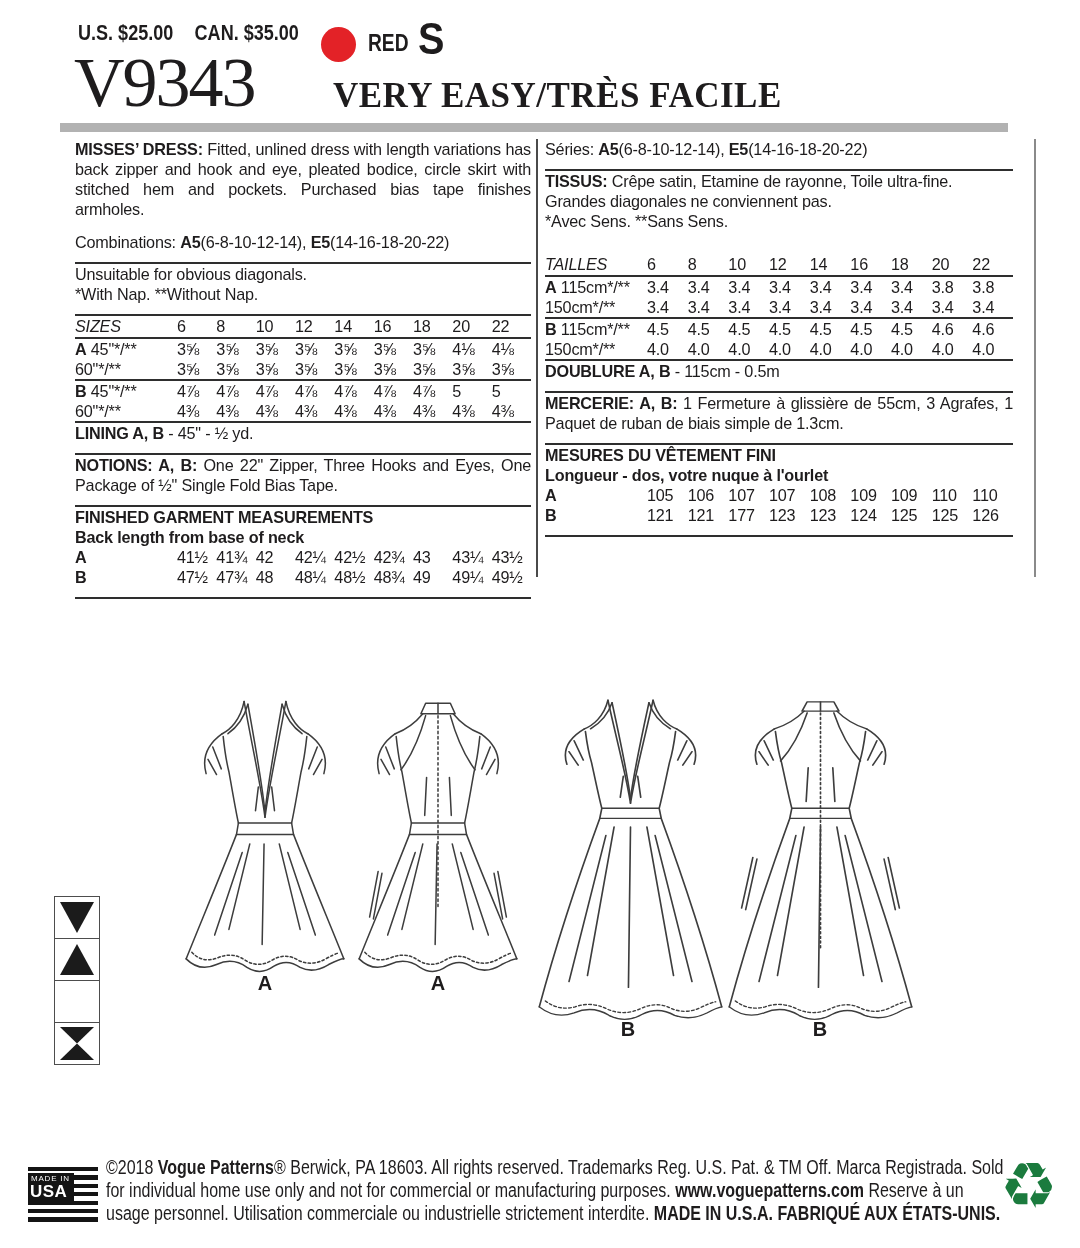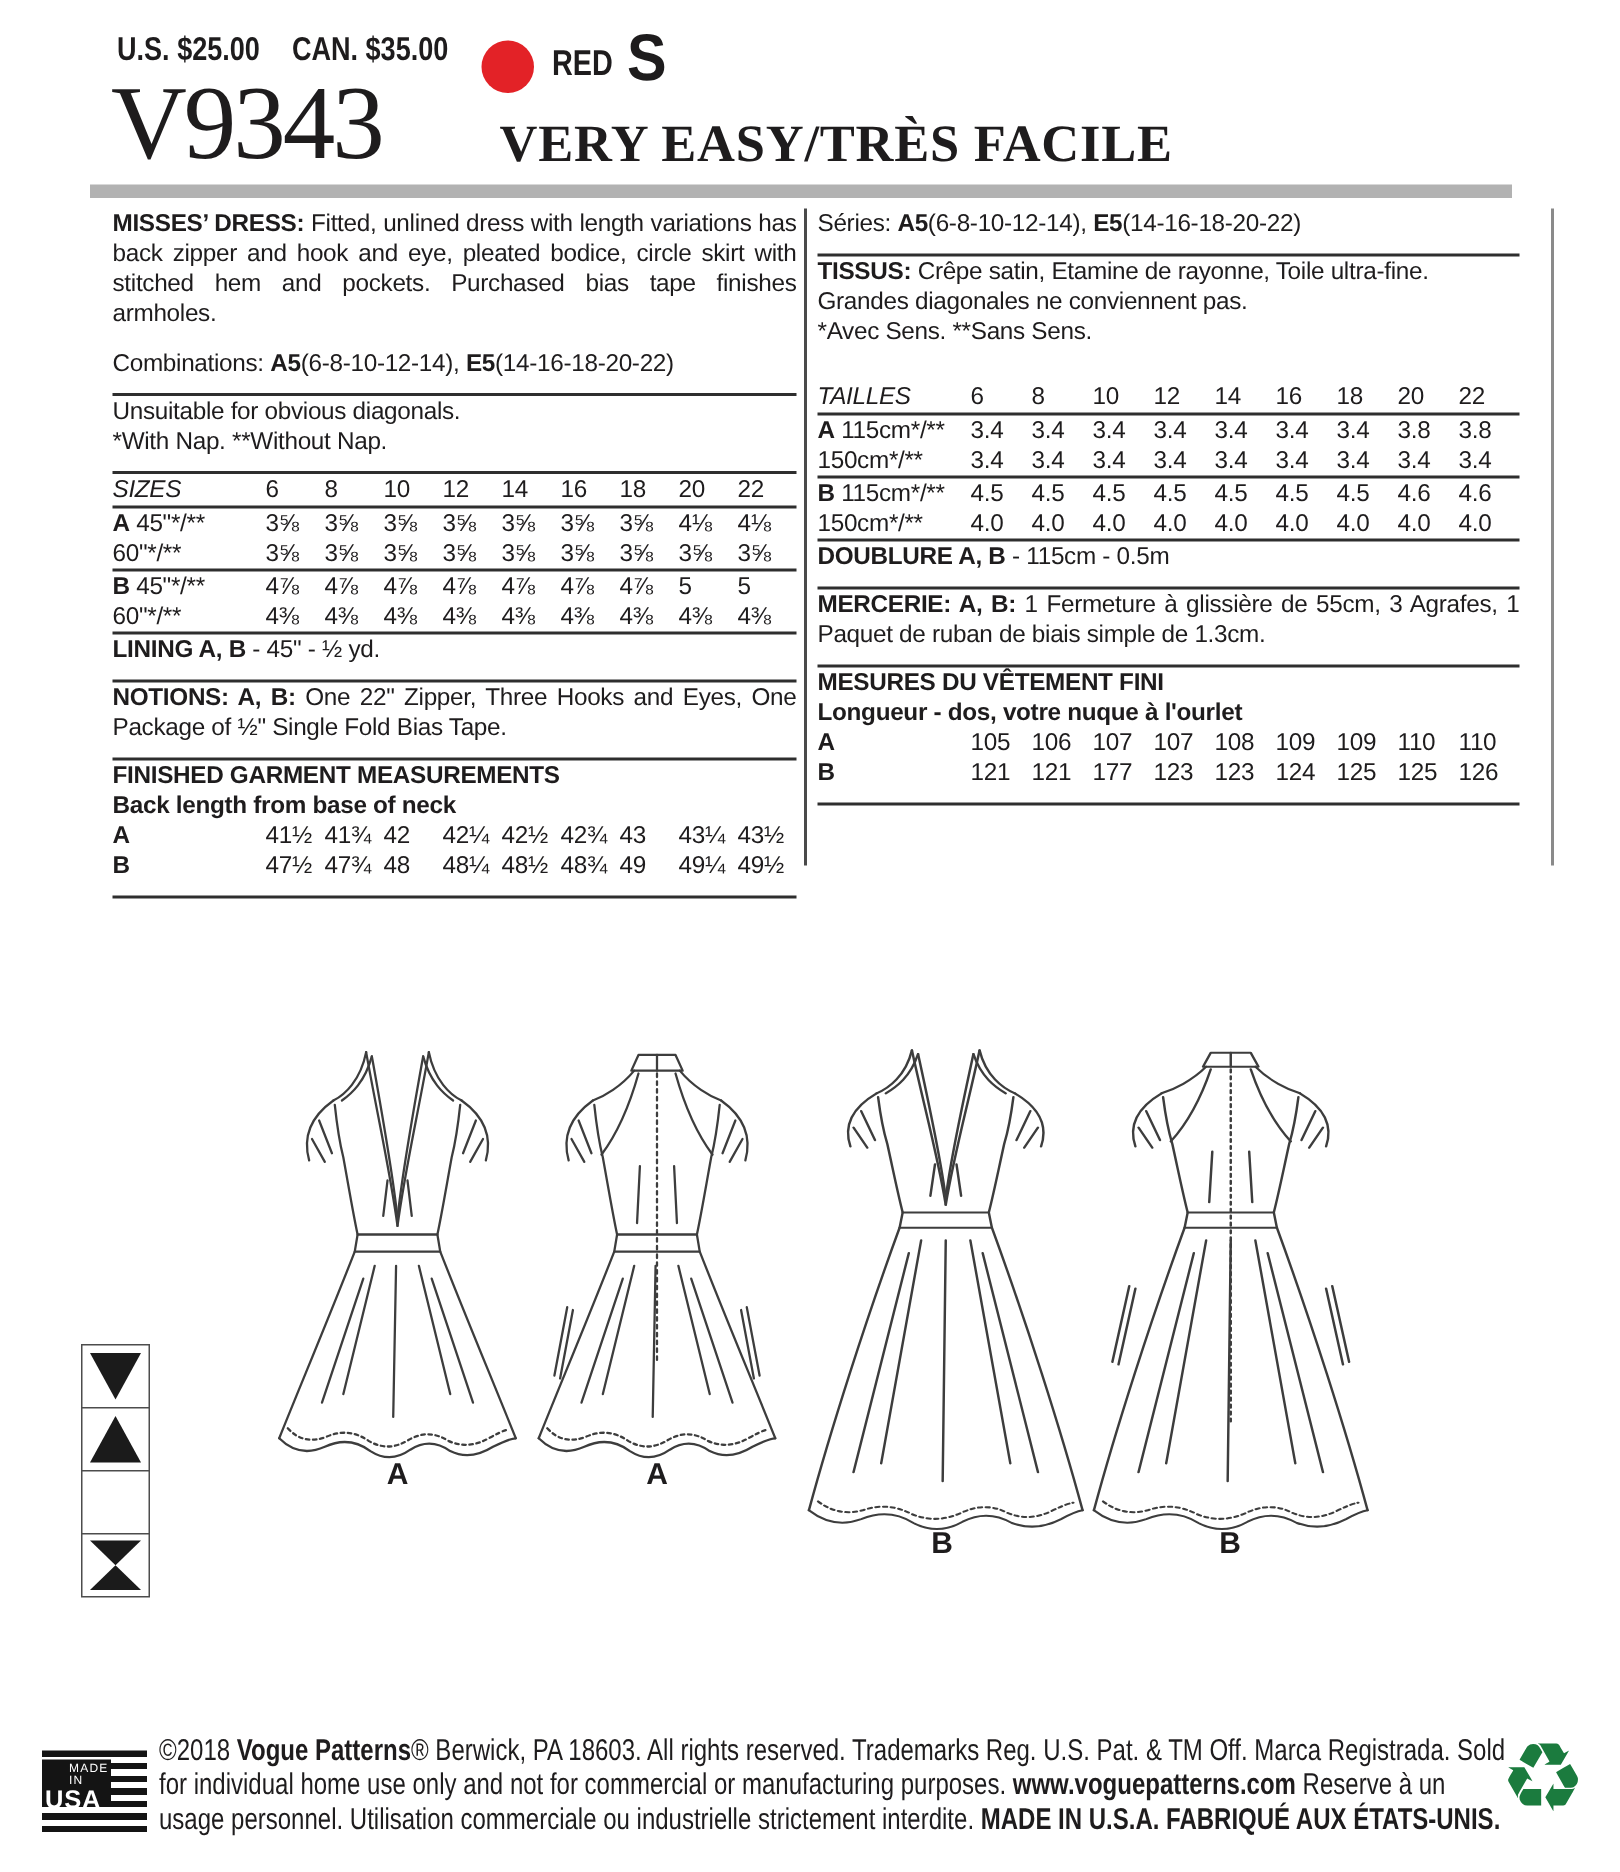--- a/index.html
+++ b/index.html
@@ -42,21 +42,21 @@
   
   #marks{left:54px;top:897px;width:46px;}
   .mark-box{width:44px;height:41px;border:1px solid #4d4d4d;margin-top:-1px;background:#fff;}
   .mark-box svg{display:block;}
   
   #footer-text{left:106px;top:1156px;width:1150px;font-size:20px;line-height:23px;
     transform:scaleX(.80);transform-origin:0 0;white-space:nowrap;}
   #usa-logo{left:28px;top:1167px;width:70px;height:57px;
     background:repeating-linear-gradient(180deg,#141414 0 4.2px,#ffffff 4.2px 8.4px);}
   #usa-box{position:absolute;left:0;top:6px;width:46px;height:28px;background:#141414;color:#fff;}
-  #usa-box .t1{font-size:8px;letter-spacing:.8px;margin:2px 0 0 18px;line-height:8px;}
+  #usa-box .t1{font-size:8px;letter-spacing:.8px;margin:2px 0 0 3px;line-height:8px;}
   #usa-box .t2{font-size:17px;font-weight:bold;letter-spacing:.5px;margin-left:2px;line-height:17px;}
   #recycle{left:1000px;top:1154px;font-size:64px;line-height:64px;font-family:"DejaVu Sans",sans-serif;}
 </style>
 </head>
 <body>
 
 <div class="abs" id="priceline">
   <span>U.S. $25.00</span><span>CAN. $35.00</span>
 </div>
 <div class="abs" id="red-dot" style="background: rgb(227, 34, 39);"></div>

